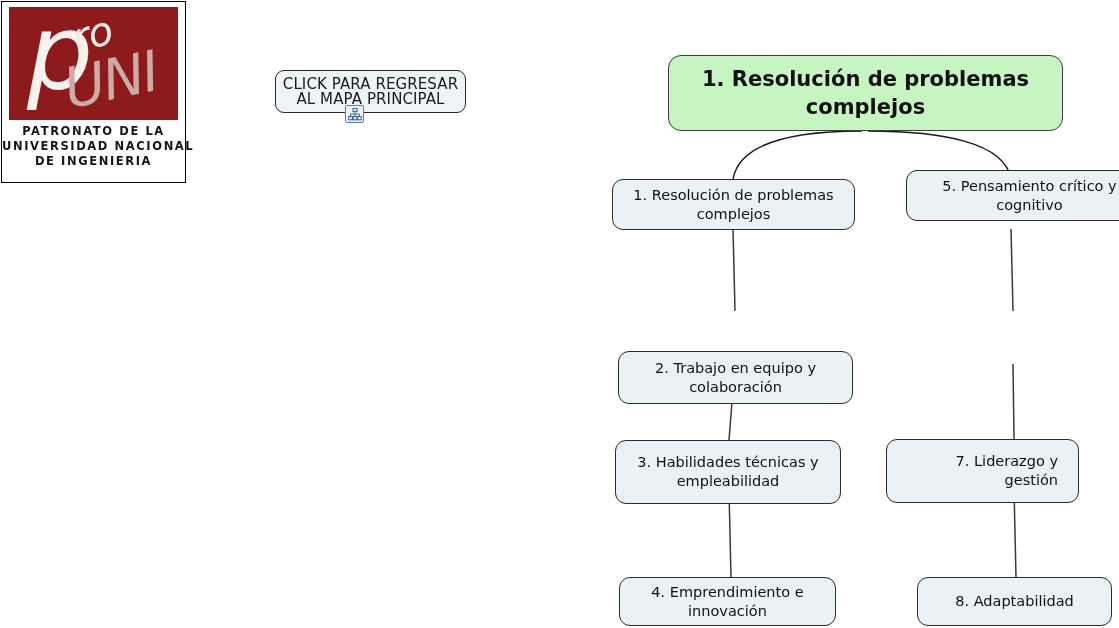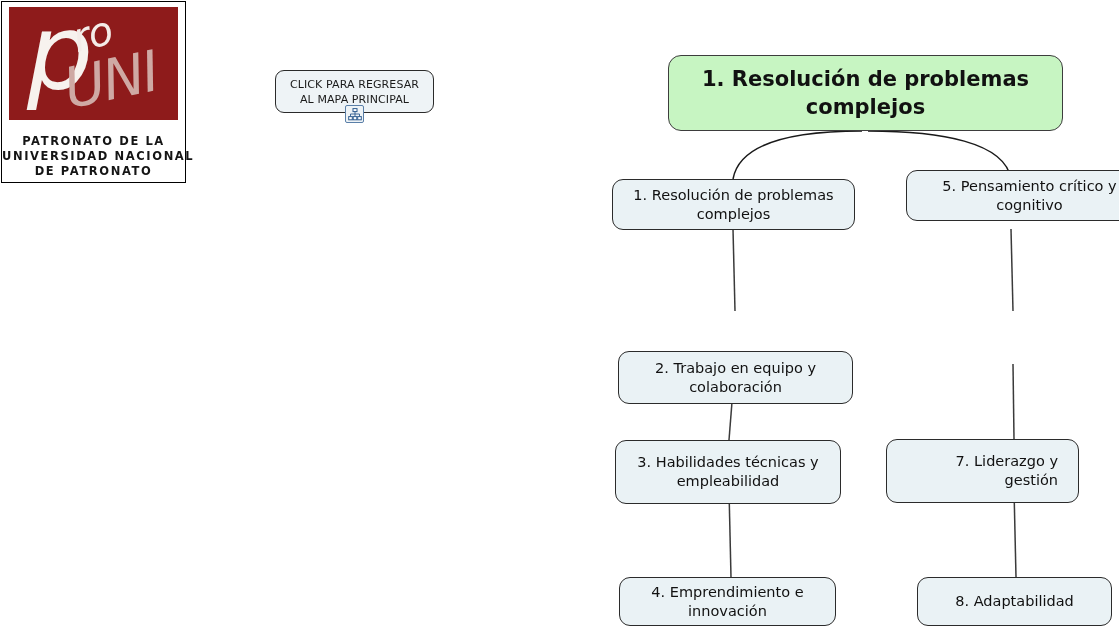--- a/index.html
+++ b/index.html
@@ -36,34 +36,34 @@
     letter-spacing: -1px;
   }
   .logo-uni {
     position: absolute; left: 56px; top: 50px;
     font-family: "DejaVu Sans", sans-serif;
     font-size: 56px; font-style: italic; color: #cfa9a4;
     transform: rotate(-12deg); transform-origin: left center;
     letter-spacing: -2px;
   }
   .logo-caption {
-    width: 100%; text-align: center; margin-top: 14px;
+    width: 100%; text-align: center; margin-top: 4px;
     font-family: "DejaVu Sans", sans-serif;
     font-size: 11.5px; font-weight: 700; color: #151515;
     letter-spacing: 1.6px; line-height: 15px;
   }
   .logo-caption div { white-space: nowrap; }
 
   
   .return-btn {
-    position: absolute; left: 275px; top: 70px; width: 159px; height: 43px;
+    position: absolute; left: 275px; top: 70px; width: 191px; height: 43px;
     background: #eef3f6; border: 1.1px solid #2a2a2a; border-radius: 9px;
     display: flex; flex-direction: column; align-items: center; justify-content: center;
     font-family: "DejaVu Sans", sans-serif;
-    font-size: 11px; color: #1a1a1a; line-height: 15px; text-align: center;
+    font-size: 15px; color: #1a1a1a; line-height: 15px; text-align: center;
     letter-spacing: 0.1px;
     cursor: pointer;
   }
   .return-icon {
     position: absolute; left: 345px; top: 105px; width: 19px; height: 18px;
     background: #eef3f6; border: 1px solid #5a7fa8; border-radius: 2px;
     display: flex; align-items: center; justify-content: center;
   }
 
   
@@ -100,21 +100,21 @@
 
   <div class="logo-frame">
     <div class="logo-red">
       <span class="logo-p">p</span>
       <span class="logo-ro">ro</span>
       <span class="logo-uni">UNI</span>
     </div>
     <div class="logo-caption">
       <div>PATRONATO DE LA</div>
       <div>UNIVERSIDAD NACIONAL</div>
-      <div>DE PATRONATO</div>
+      <div>DE INGENIERIA</div>
     </div>
   </div>
 
   <div class="return-btn">
     <span>CLICK PARA REGRESAR</span>
     <span>AL MAPA PRINCIPAL</span>
   </div>
   <div class="return-icon">
     <svg width="14" height="13" viewBox="0 0 14 13" aria-hidden="true">
       <rect x="5" y="0.6" width="4" height="3" fill="#ffffff" stroke="#2f5c8f" stroke-width="1"></rect>

